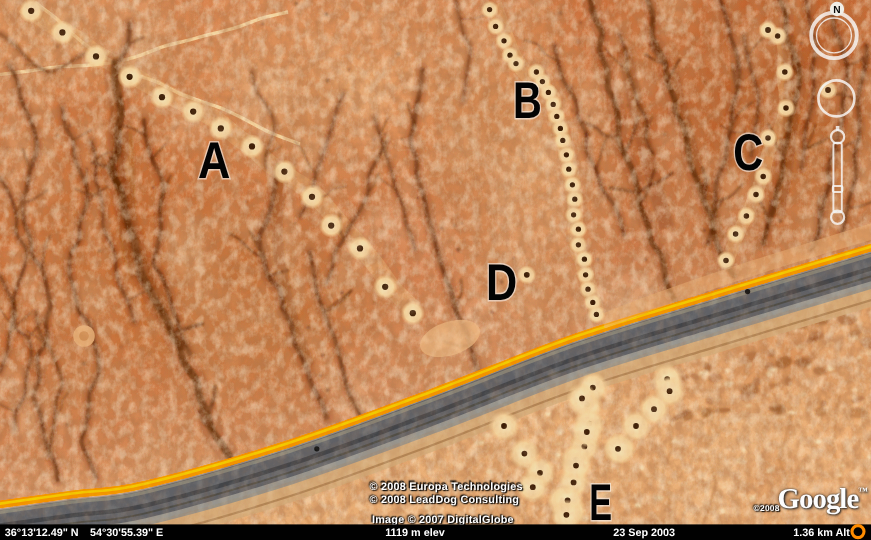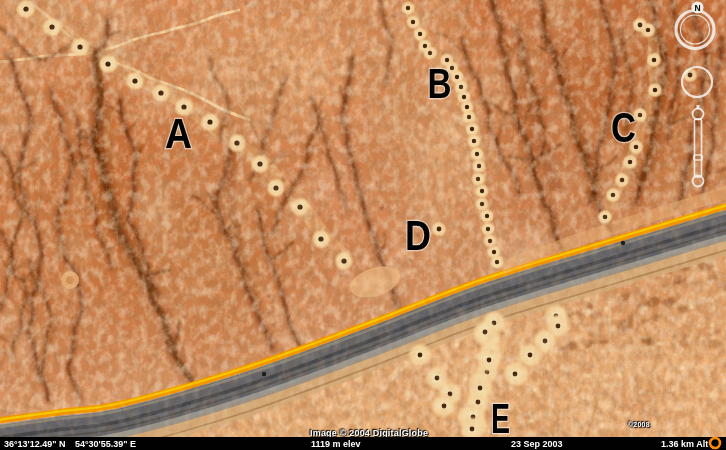--- a/index.html
+++ b/index.html
@@ -630,26 +630,28 @@
 <g fill="#0b0b0b">
 <text x="178.5" y="148" textLength="27" lengthAdjust="spacingAndGlyphs">A</text>
           <text x="439.5" y="98" textLength="24" lengthAdjust="spacingAndGlyphs">B</text>
           <text x="623.5" y="142" textLength="25" lengthAdjust="spacingAndGlyphs">C</text>
           <text x="418" y="250" textLength="26" lengthAdjust="spacingAndGlyphs">D</text>
           <text x="500.5" y="433" textLength="19" lengthAdjust="spacingAndGlyphs">E</text>
 </g>
 </g>
 </svg>
 
-<div class="cp" style="left:310px;top:428px">Image © 2004 DigitalGlobe</div>
+<div class="cp" style="left:308px;top:400px">© 2008 Europa Technologies<br>© 2008 LeadDog Consulting</div>
+<div class="cp" style="left:310px;top:428px">Image © 2007 DigitalGlobe</div>
 <div class="cp" style="left:628px;top:420px;font-size:7px">©2008</div>
+<div style="position:absolute;left:648px;top:404px;font-family:'Liberation Serif',serif;font-size:24px;font-weight:bold;color:#fdfdfd;text-shadow:0 0 2px #333,1px 1px 2px #222;letter-spacing:-0.8px;line-height:1">Google<span style="font-size:8px;vertical-align:11px">™</span></div>
 
 <div id="bar">
 <span style="left:4px">36°13'12.49" N</span>
 <span style="left:75px">54°30'55.39" E</span>
-<span style="left:311px">1119 m elev</span>
+<span style="left:321px">1119 m elev</span>
 <span style="left:511px">23 Sep 2003</span>
 <span style="left:661px">1.36 km Alt</span>
 </div>
 <svg width="14" height="14" viewBox="0 0 14 14" style="position:absolute;left:708px;top:436px">
 <circle cx="7" cy="7" r="5" fill="none" stroke="#ff8c00" stroke-width="2.6"></circle>
 </svg>
 </div>
 
 </body></html>

